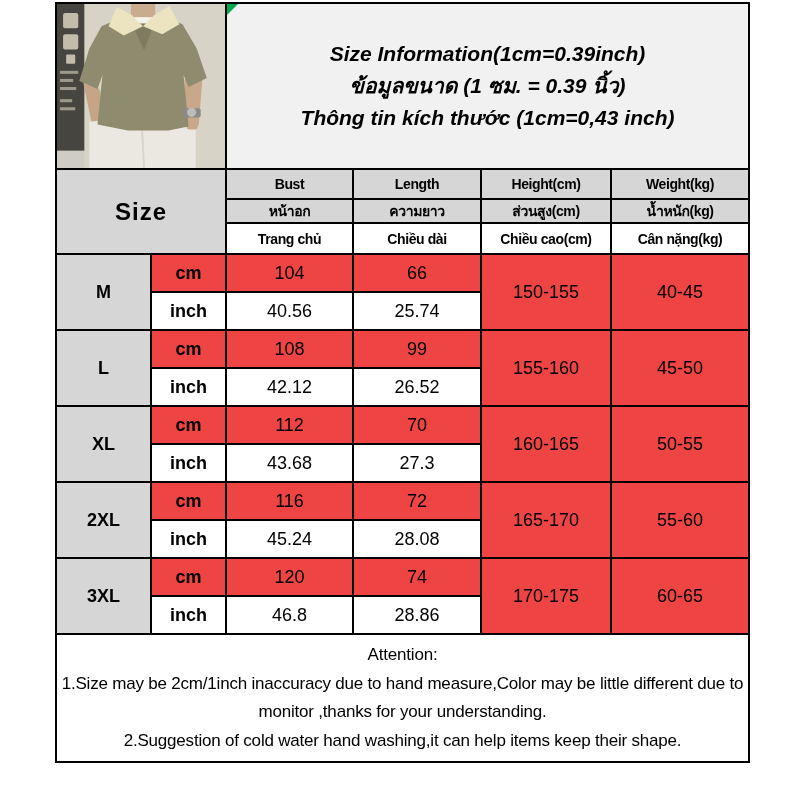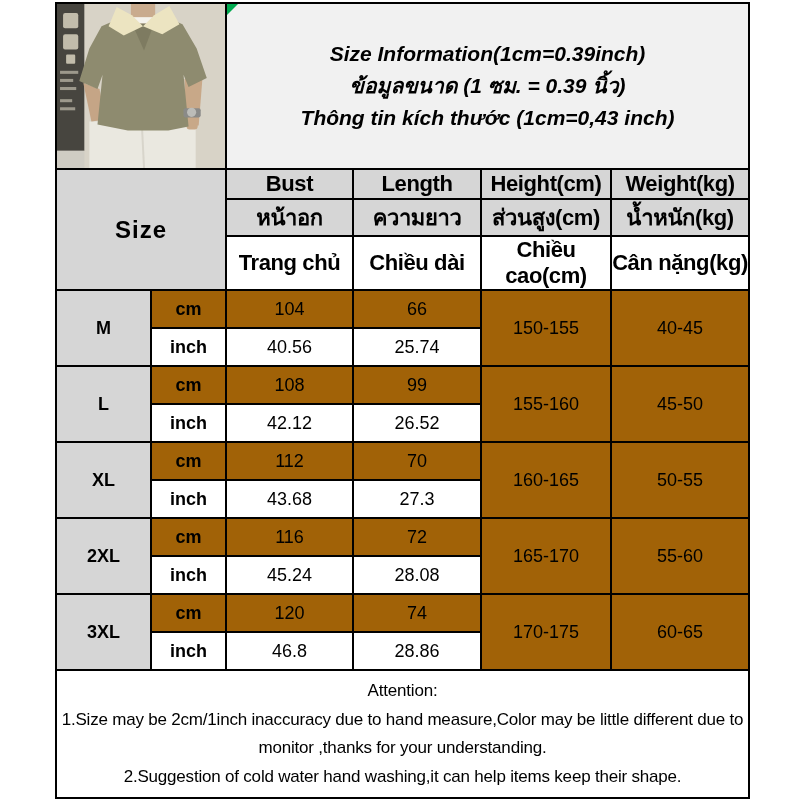--- a/index.html
+++ b/index.html
@@ -23,27 +23,27 @@
   tr.hdr1{height:30px}tr.hdr2{height:21px}tr.hdr3{height:31px}
   tr.data-row{height:38px}
   tr.note-row{height:128px}
   
   td.photo-cell{position:relative;background:#d5d0c4;}
   td.photo-cell svg{position:absolute;left:0;top:0;width:100%;height:100%;display:block;}
   td.title-cell{position:relative;background:#f1f1f1;font-style:italic;}
   .corner-marker{position:absolute;top:0;left:0;width:0;height:0;
     border-top:11px solid #00a94f;border-right:11px solid transparent;}
   .title-line{font-weight:bold;font-size:21px;line-height:32px;}
-  td.col-hd{background:#d6d6d6;font-weight:bold;font-size:22px;letter-spacing:-0.4px;}
+  td.col-hd{background:#d6d6d6;font-weight:bold;font-size:14px;letter-spacing:-0.4px;}
   tr.hdr3 td.col-hd{background:#ffffff;}
   td.size-head{background:#d6d6d6;font-weight:bold;font-size:24px;letter-spacing:1px;}
   td.size-name{background:#d6d6d6;font-weight:bold;font-size:18px;}
   td.unit{font-weight:bold;font-size:18px;}
   td.val,td.range{font-size:18px;}
-  td.gray{background:#a16207;}
+  td.gray{background:#ef4444;}
   td.white{background:#ffffff;}
   td.attention-cell{background:#ffffff;text-align:left;vertical-align:top;
     padding:4px 2px 0 4px;font-size:17px;line-height:28.5px;letter-spacing:-0.2px;}
 </style>
 </head>
 <body>
 
 <div class="sheet">
   <table class="size-table">
     <colgroup>

